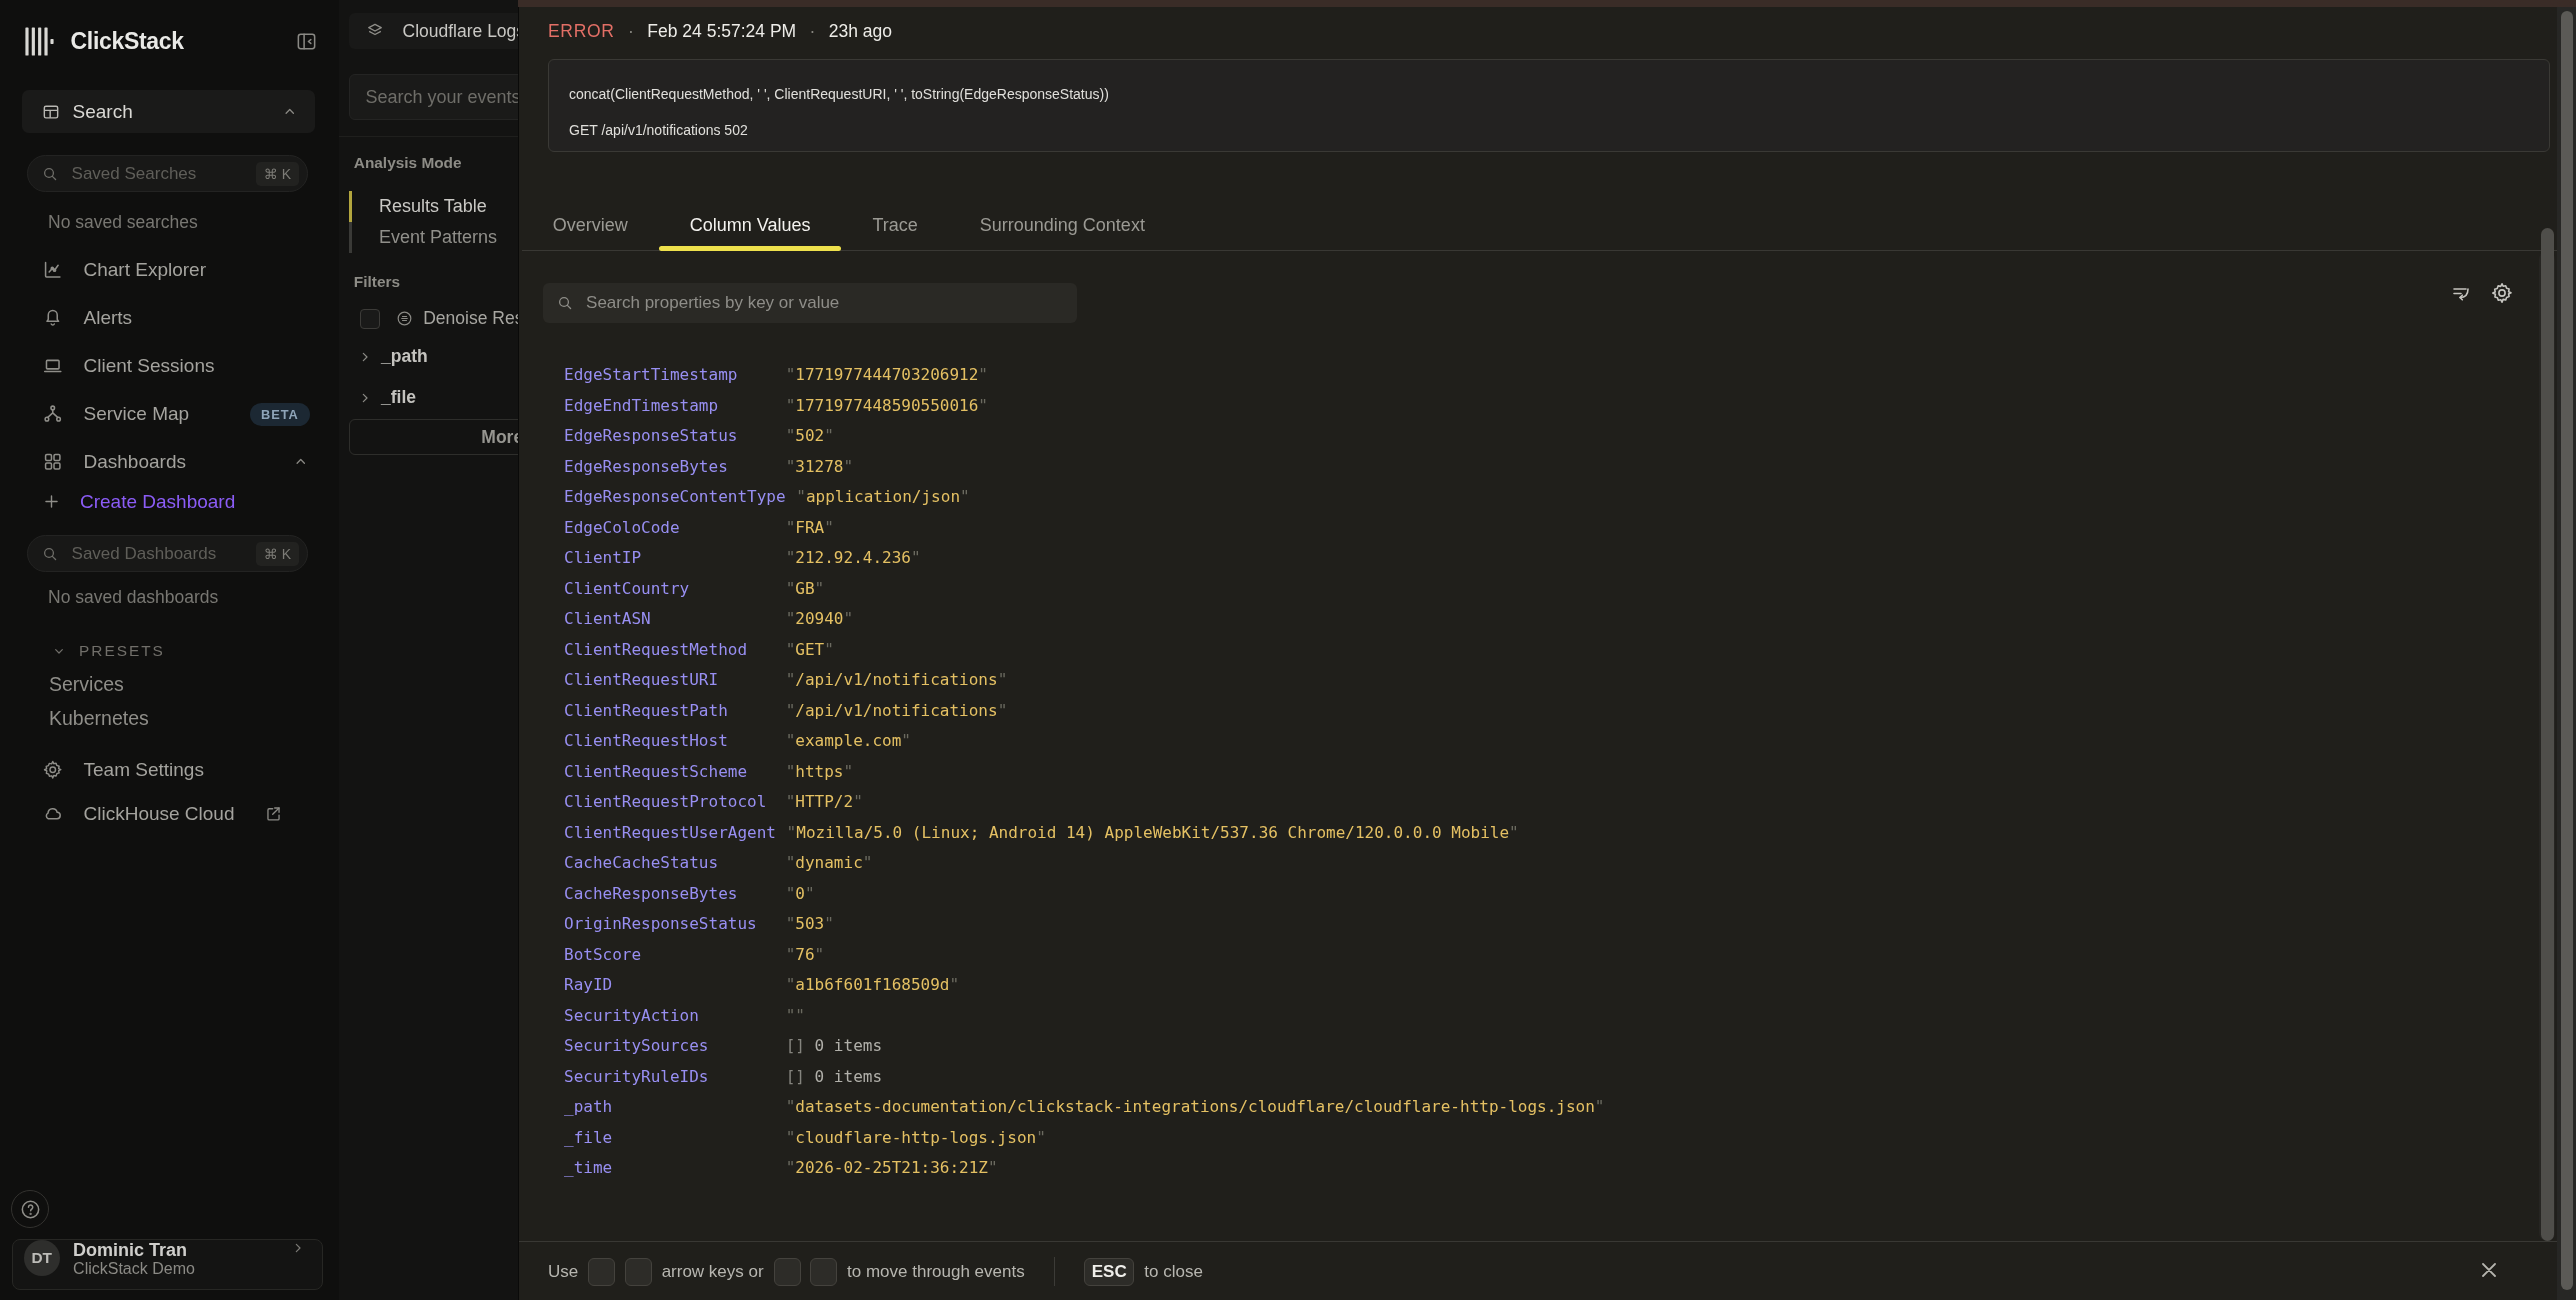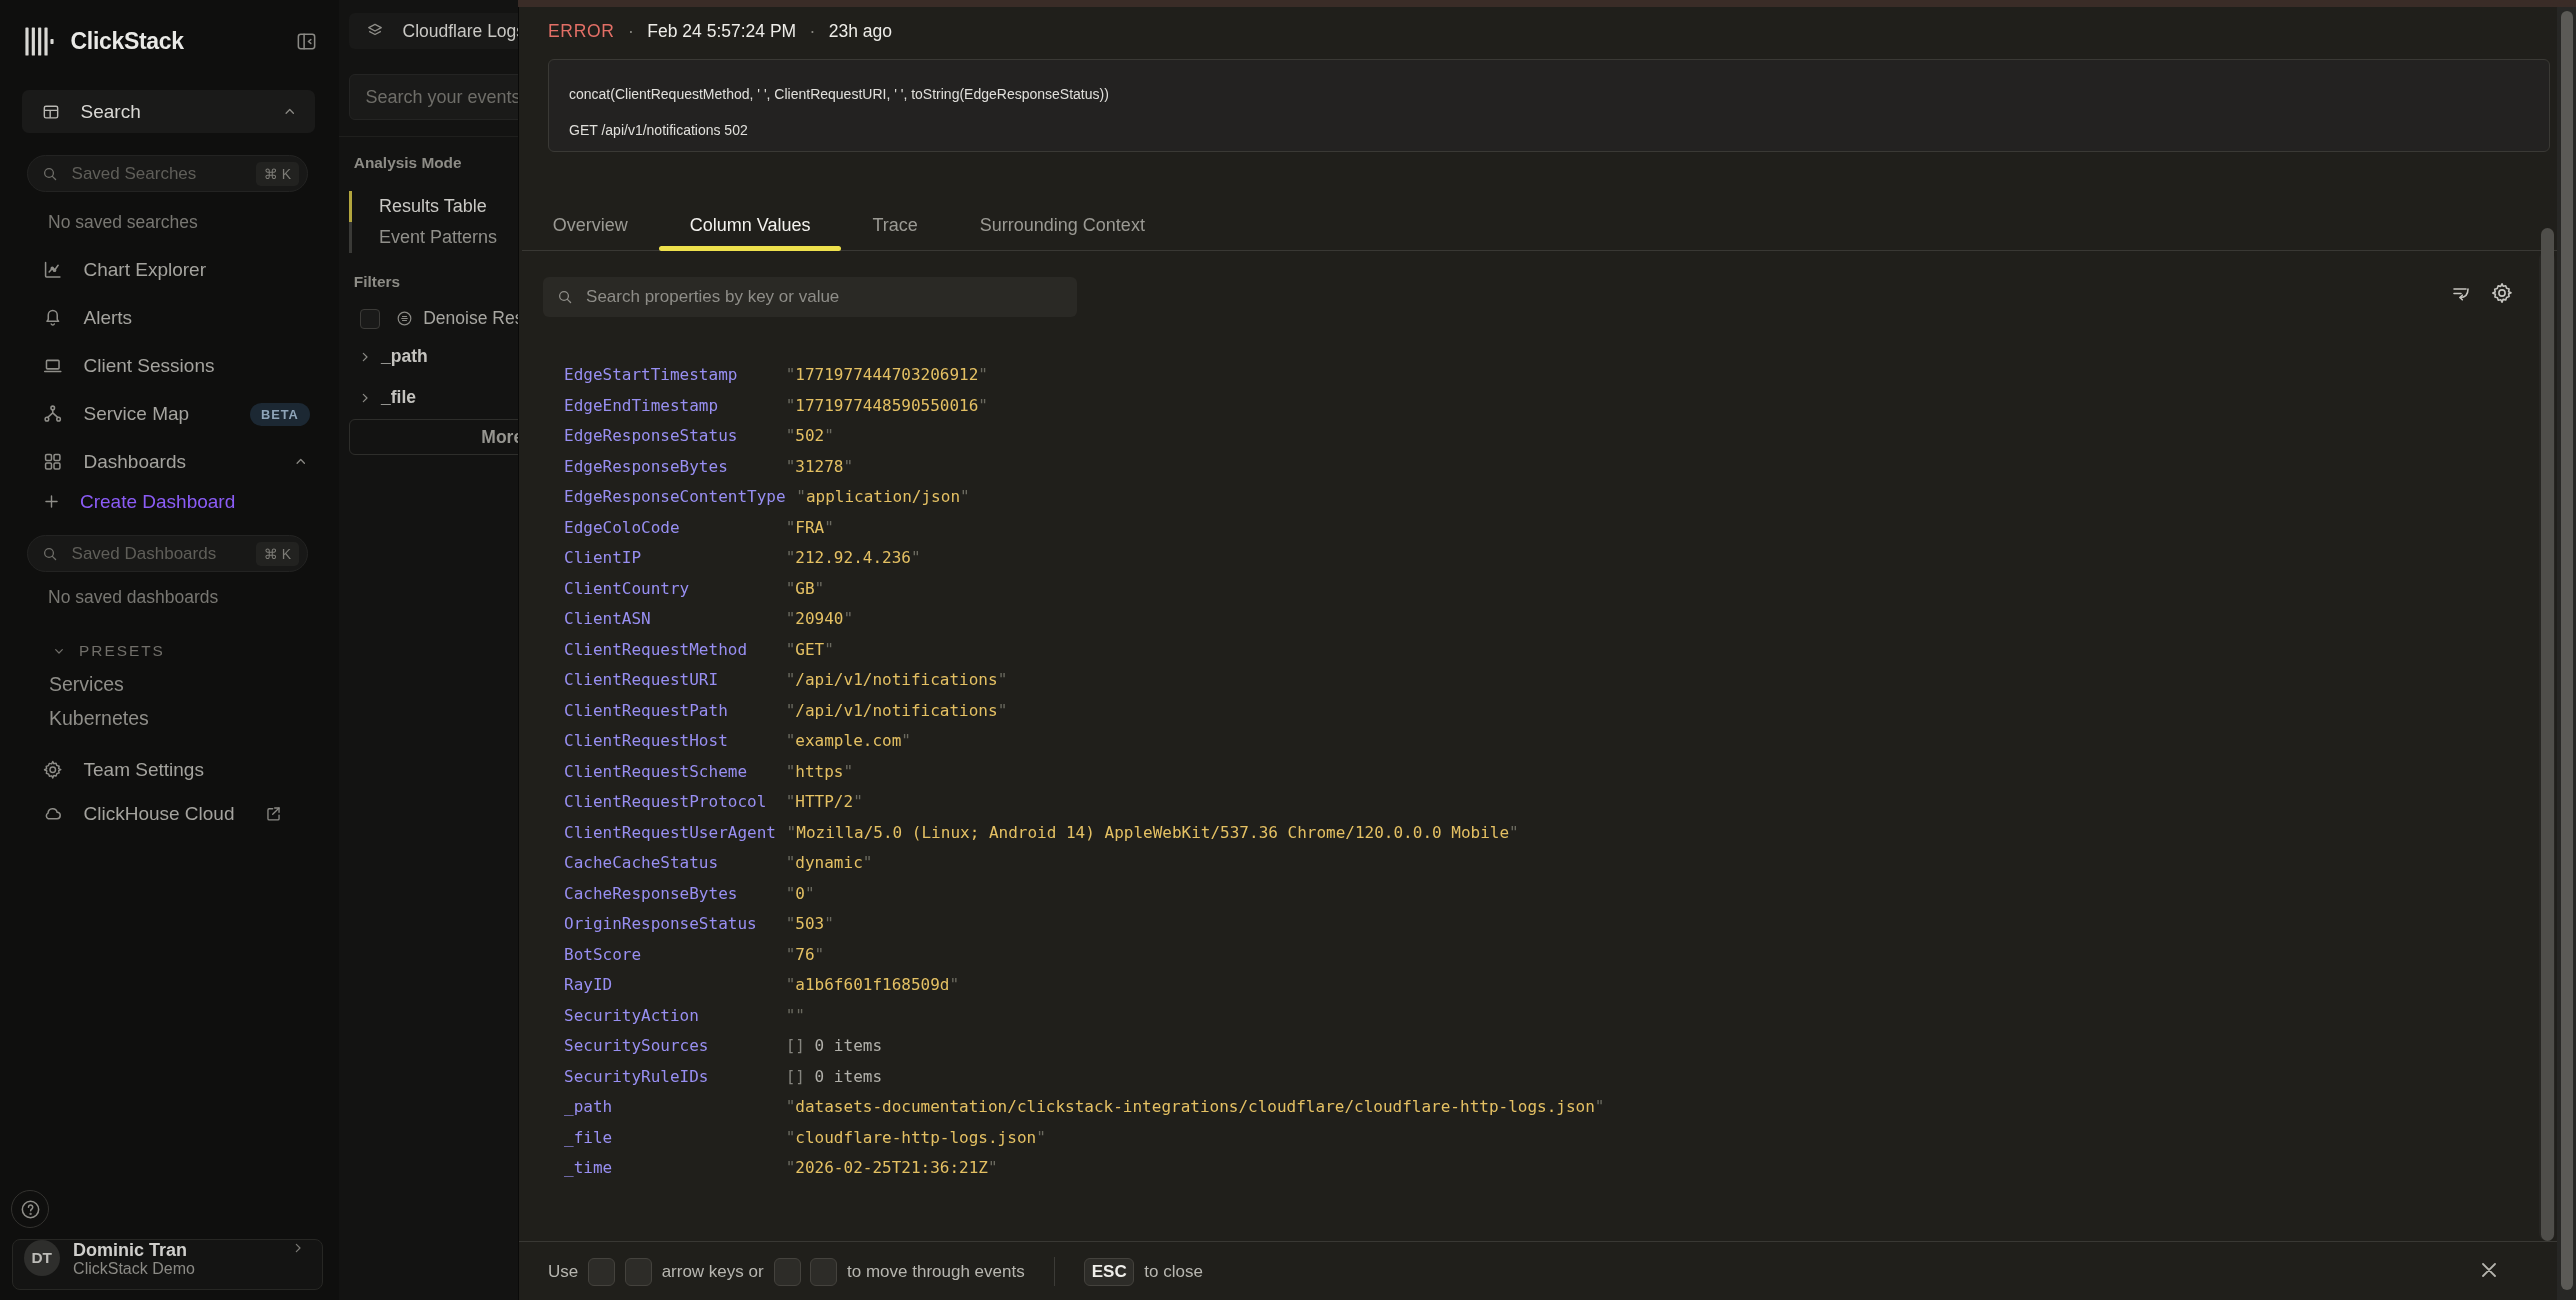--- a/index.html
+++ b/index.html
@@ -10,21 +10,21 @@
   svg{display:block;}
   
   .sidebar{position:absolute;left:0;top:0;width:339px;height:1301px;background:#0f0f0e;
            border-right:0.7px solid #232322;z-index:1;}
   .logo-row{position:absolute;left:23.5px;top:24px;right:21.5px;height:34px;display:flex;align-items:center;}
   .logo-mark{color:#d9d8d4;margin-right:16px;}
   .logo-text{font-size:23px;font-weight:600;color:#e9e9e6;letter-spacing:-0.3px;}
   .collapse-btn{margin-left:auto;color:#8a8984;}
   .search-active{position:absolute;left:21.5px;top:90px;width:293px;height:43px;background:#1a1a19;
                  border-radius:6.7px;display:flex;align-items:center;padding:0 16px 0 19px;box-sizing:border-box;}
-  .search-active .lab{font-size:19px;color:#d9d8d4;font-weight:500;margin-left:20px;}
+  .search-active .lab{font-size:19px;color:#d9d8d4;font-weight:500;margin-left:12px;}
   .search-active .chev{margin-left:auto;color:#8a8984;}
   .pill{position:absolute;left:27px;width:281px;height:37px;background:#181817;border:0.7px solid #232322;
         border-radius:19px;display:flex;align-items:center;padding:0 8px 0 13.4px;box-sizing:border-box;}
   .pill .mag{color:#6e6d68;margin-right:10.7px;}
   .pill input{background:transparent;border:none;outline:none;flex:1;font-family:"Liberation Sans",sans-serif;
               font-size:17px;color:#bdbcb7;min-width:0;}
   .pill input::placeholder{color:#5f5e59;}
   .pill .kbd-badge{background:#222220;border-radius:4.7px;color:#7c7b76;font-size:14px;padding:4px 8px;white-space:nowrap;}
   .muted-line{position:absolute;left:48px;font-size:17.5px;color:#787772;}
   .nav-list{position:absolute;left:0;right:0;}
@@ -96,21 +96,21 @@
   .query-box{position:absolute;left:29px;top:52px;right:26px;height:93px;background:#232221;
              border:1px solid #3a3935;border-radius:6px;box-sizing:border-box;padding:16px 20px;}
   .query-line{font-size:14px;color:#e0dfdb;line-height:36px;white-space:nowrap;}
   .tabs{position:absolute;left:2.7px;top:195px;right:0;height:48px;display:flex;
         border-bottom:1.3px solid #393834;}
   .tab{position:relative;padding:0 31px;display:flex;align-items:center;font-size:18px;color:#9b9a94;}
   .tab.active{color:#f3f2ef;font-weight:400;}
   .tab.active::after{content:'';position:absolute;left:0;right:0;bottom:-1.3px;height:4.7px;
                      background:#eee04c;border-radius:2.7px;}
   .panel-body{position:absolute;left:0;right:0;top:244px;bottom:60px;overflow:hidden;}
-  .prop-search{position:absolute;left:23.5px;top:26px;width:534px;height:40px;background:#2a2925;
+  .prop-search{position:absolute;left:23.5px;top:32px;width:534px;height:40px;background:#2a2925;
                border-radius:6px;display:flex;align-items:center;padding:0 13.4px;box-sizing:border-box;}
   .prop-search .mag{color:#8e8d88;margin-right:10.7px;}
   .prop-search input{background:transparent;border:none;outline:none;flex:1;
                      font-family:"Liberation Sans",sans-serif;font-size:17px;color:#c6c5c0;}
   .prop-search input::placeholder{color:#8e8d88;}
   .tool-ic{position:absolute;top:30px;color:#c6c5c0;}
   .tool-filter{right:103px;}
   .tool-gear{right:62px;}
   .props{position:absolute;left:45px;top:109px;right:81px;}
   .prop-row{display:flex;align-items:center;height:30.5px;

